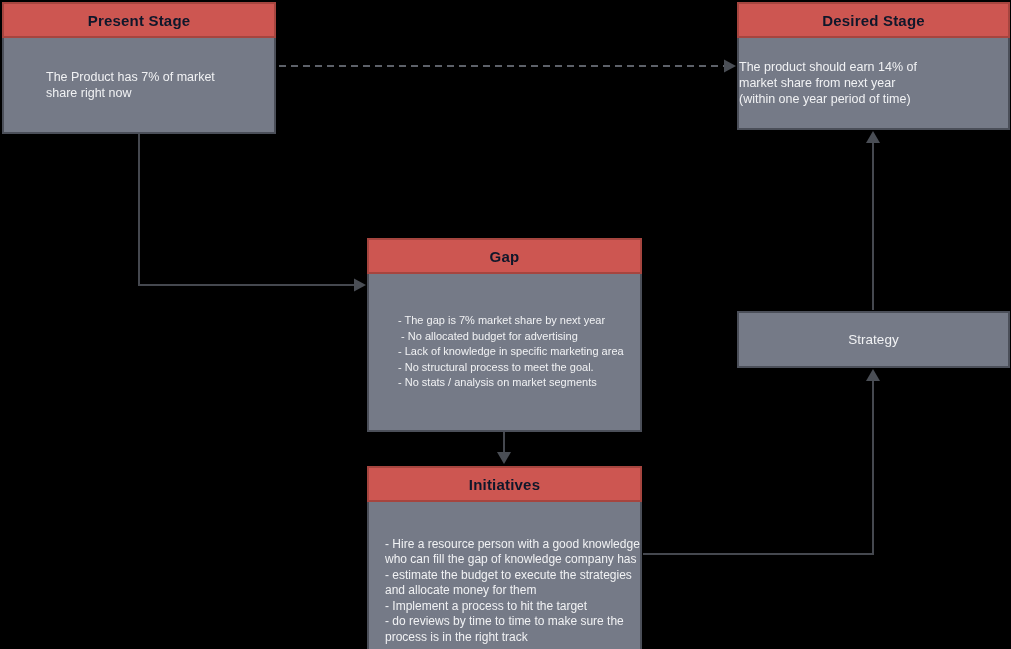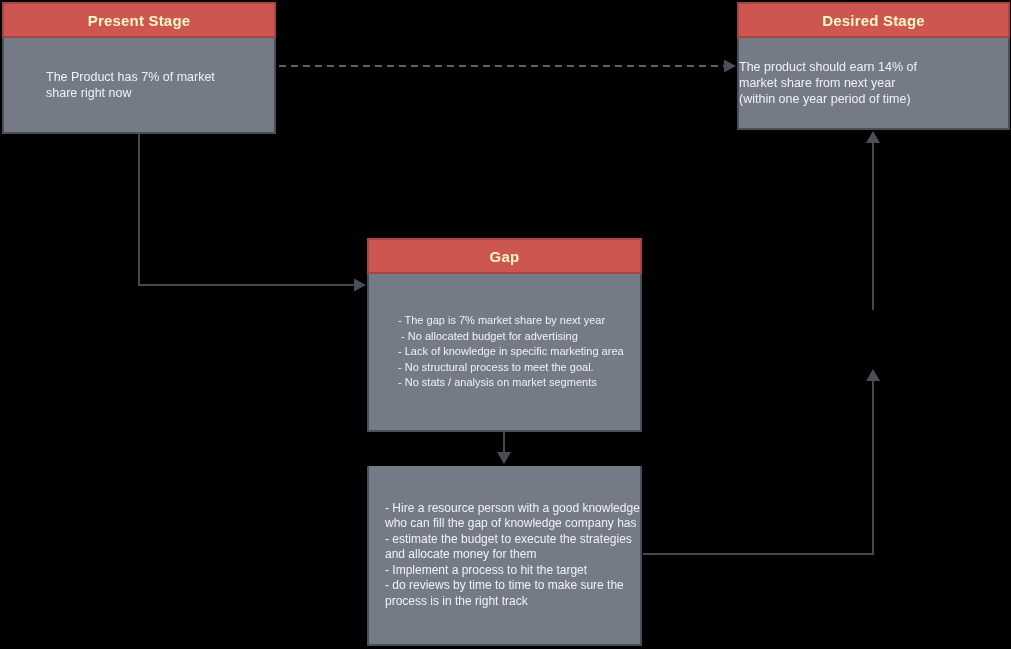--- a/index.html
+++ b/index.html
@@ -6,21 +6,21 @@
   body { background:#000; }
   .stage {
     position:relative; width:1011px; height:649px;
     background:#000000; overflow:hidden;
     font-family:"Liberation Sans", sans-serif;
   }
   .node { position:absolute; }
   .node-header {
     height:36px; background:#cd5651; border:2px solid #a6453f;
     display:flex; align-items:center; justify-content:center;
-    color:#fef9c3; font-weight:bold; font-size:15px; letter-spacing:0.2px;
+    color:#0f172a; font-weight:bold; font-size:15px; letter-spacing:0.2px;
   }
   .node-body {
     background:#757a87; border:2px solid #4b4f59; border-top:none;
     display:flex; align-items:center;
     color:#f1f2f4; white-space:pre;
   }
   
   .present { left:2px; top:2px; width:274px; height:128px; }
   .present .node-body { height:96px; font-size:12.5px; line-height:16px; padding-left:42px; }
   .desired { left:737px; top:2px; width:273px; height:148px; }
@@ -100,25 +100,31 @@
     <div class="node-body">
       <span>- The gap is 7% market share by next year
  - No allocated budget for advertising
 - Lack of knowledge in specific marketing area
 - No structural process to meet the goal.
 - No stats / analysis on market segments</span>
     </div>
   </div>
 
   <div class="node initiatives">
+    <div class="node-header">
+      <span>Initiatives</span>
+    </div>
     <div class="node-body">
       <span>- Hire a resource person with a good knowledge
 who can fill the gap of knowledge company has
 - estimate the budget to execute the strategies
 and allocate money for them
 - Implement a process to hit the target
 - do reviews by time to time to make sure the
 process is in the right track</span>
     </div>
   </div>
 
+  <div class="node strategy">
+    <span>Strategy</span>
+  </div>
 
 </div>
 
 </body></html>

